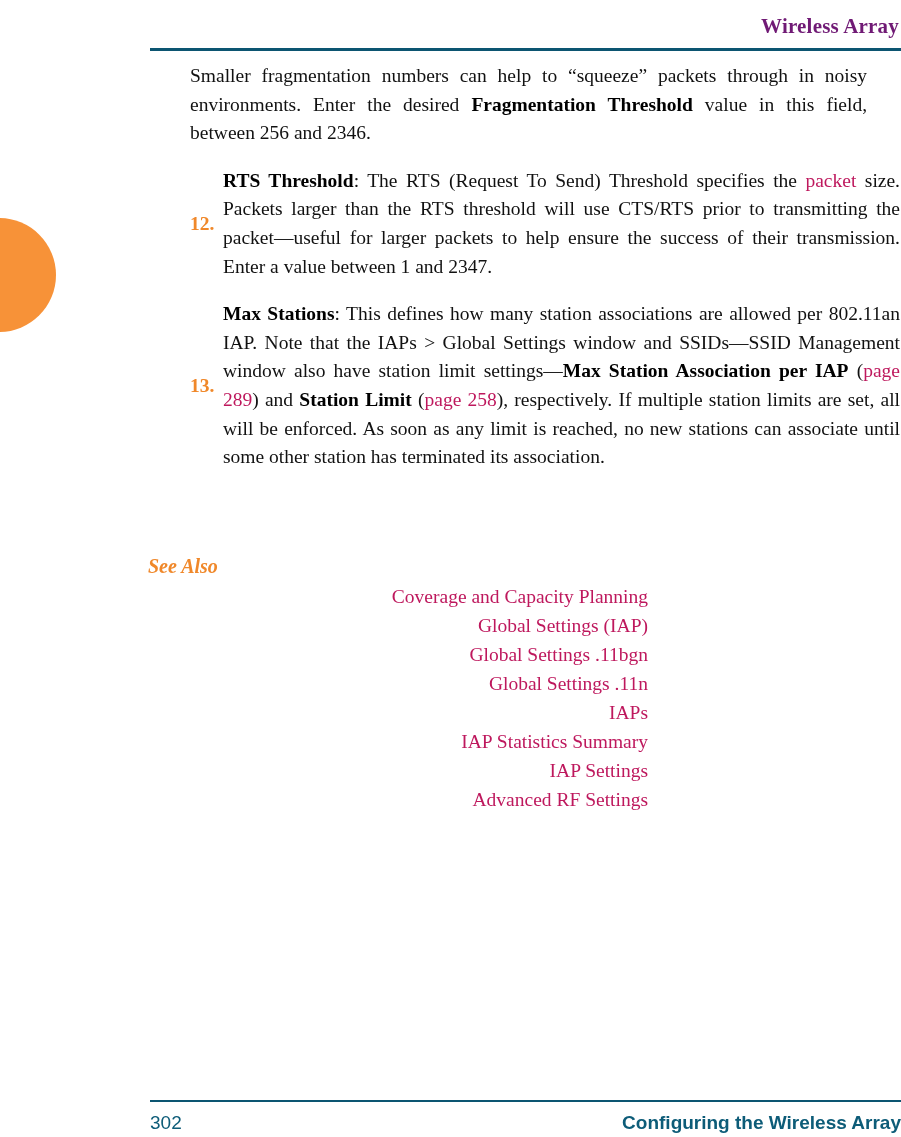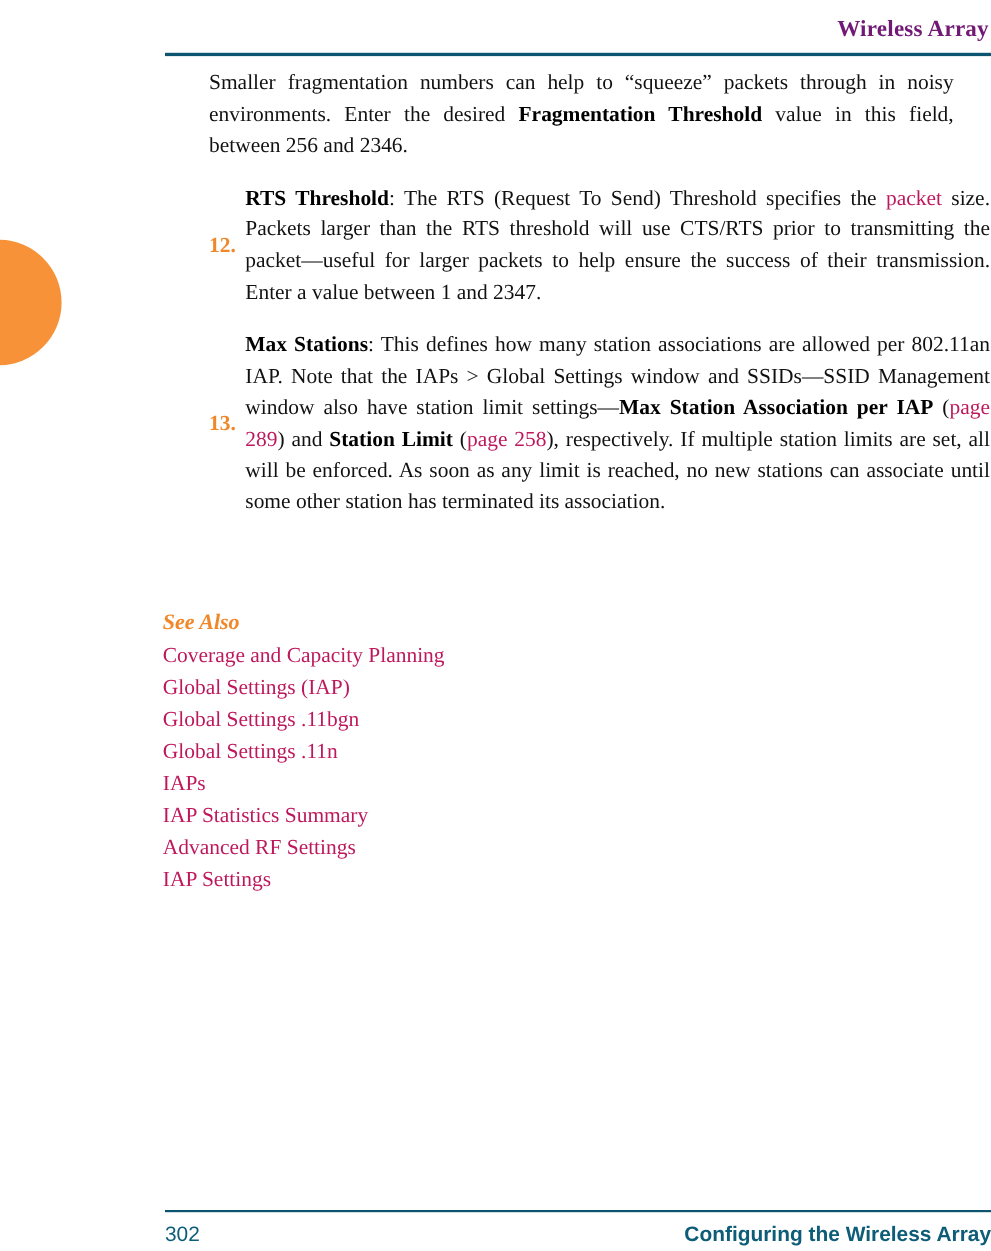--- a/index.html
+++ b/index.html
@@ -158,20 +158,21 @@
   }
   .see-also-list {
     margin: 0;
     padding: 0;
     list-style: none;
   }
   .see-also-list li {
     font-size: 19.5px;
     line-height: 29px;
     color: #1d6b86;
+    text-align: right;
   }
 
   
   .footer-rule {
     position: absolute;
     left: 150px;
     top: 1100px;
     width: 751px;
     height: 2px;
     background: #0c5571;
@@ -227,22 +228,22 @@
 
   <div class="see-also-wrap">
     <div class="see-also-title">See Also</div>
     <ul class="see-also-list">
       <li><a class="xlink" href="#">Coverage and Capacity Planning</a></li>
       <li><a class="xlink" href="#">Global Settings (IAP)</a></li>
       <li><a class="xlink" href="#">Global Settings .11bgn</a></li>
       <li><a class="xlink" href="#">Global Settings .11n</a></li>
       <li><a class="xlink" href="#">IAPs</a></li>
       <li><a class="xlink" href="#">IAP Statistics Summary</a></li>
+      <li><a class="xlink" href="#">IAP Settings</a></li>
       <li><a class="xlink" href="#">Advanced RF Settings</a></li>
-      <li><a class="xlink" href="#">IAP Settings</a></li>
     </ul>
   </div>
 
   <div class="footer-rule"></div>
   <div class="footer">
     <div class="footer-page">302</div>
     <div class="footer-section">Configuring the Wireless Array</div>
   </div>
 
 </div>

